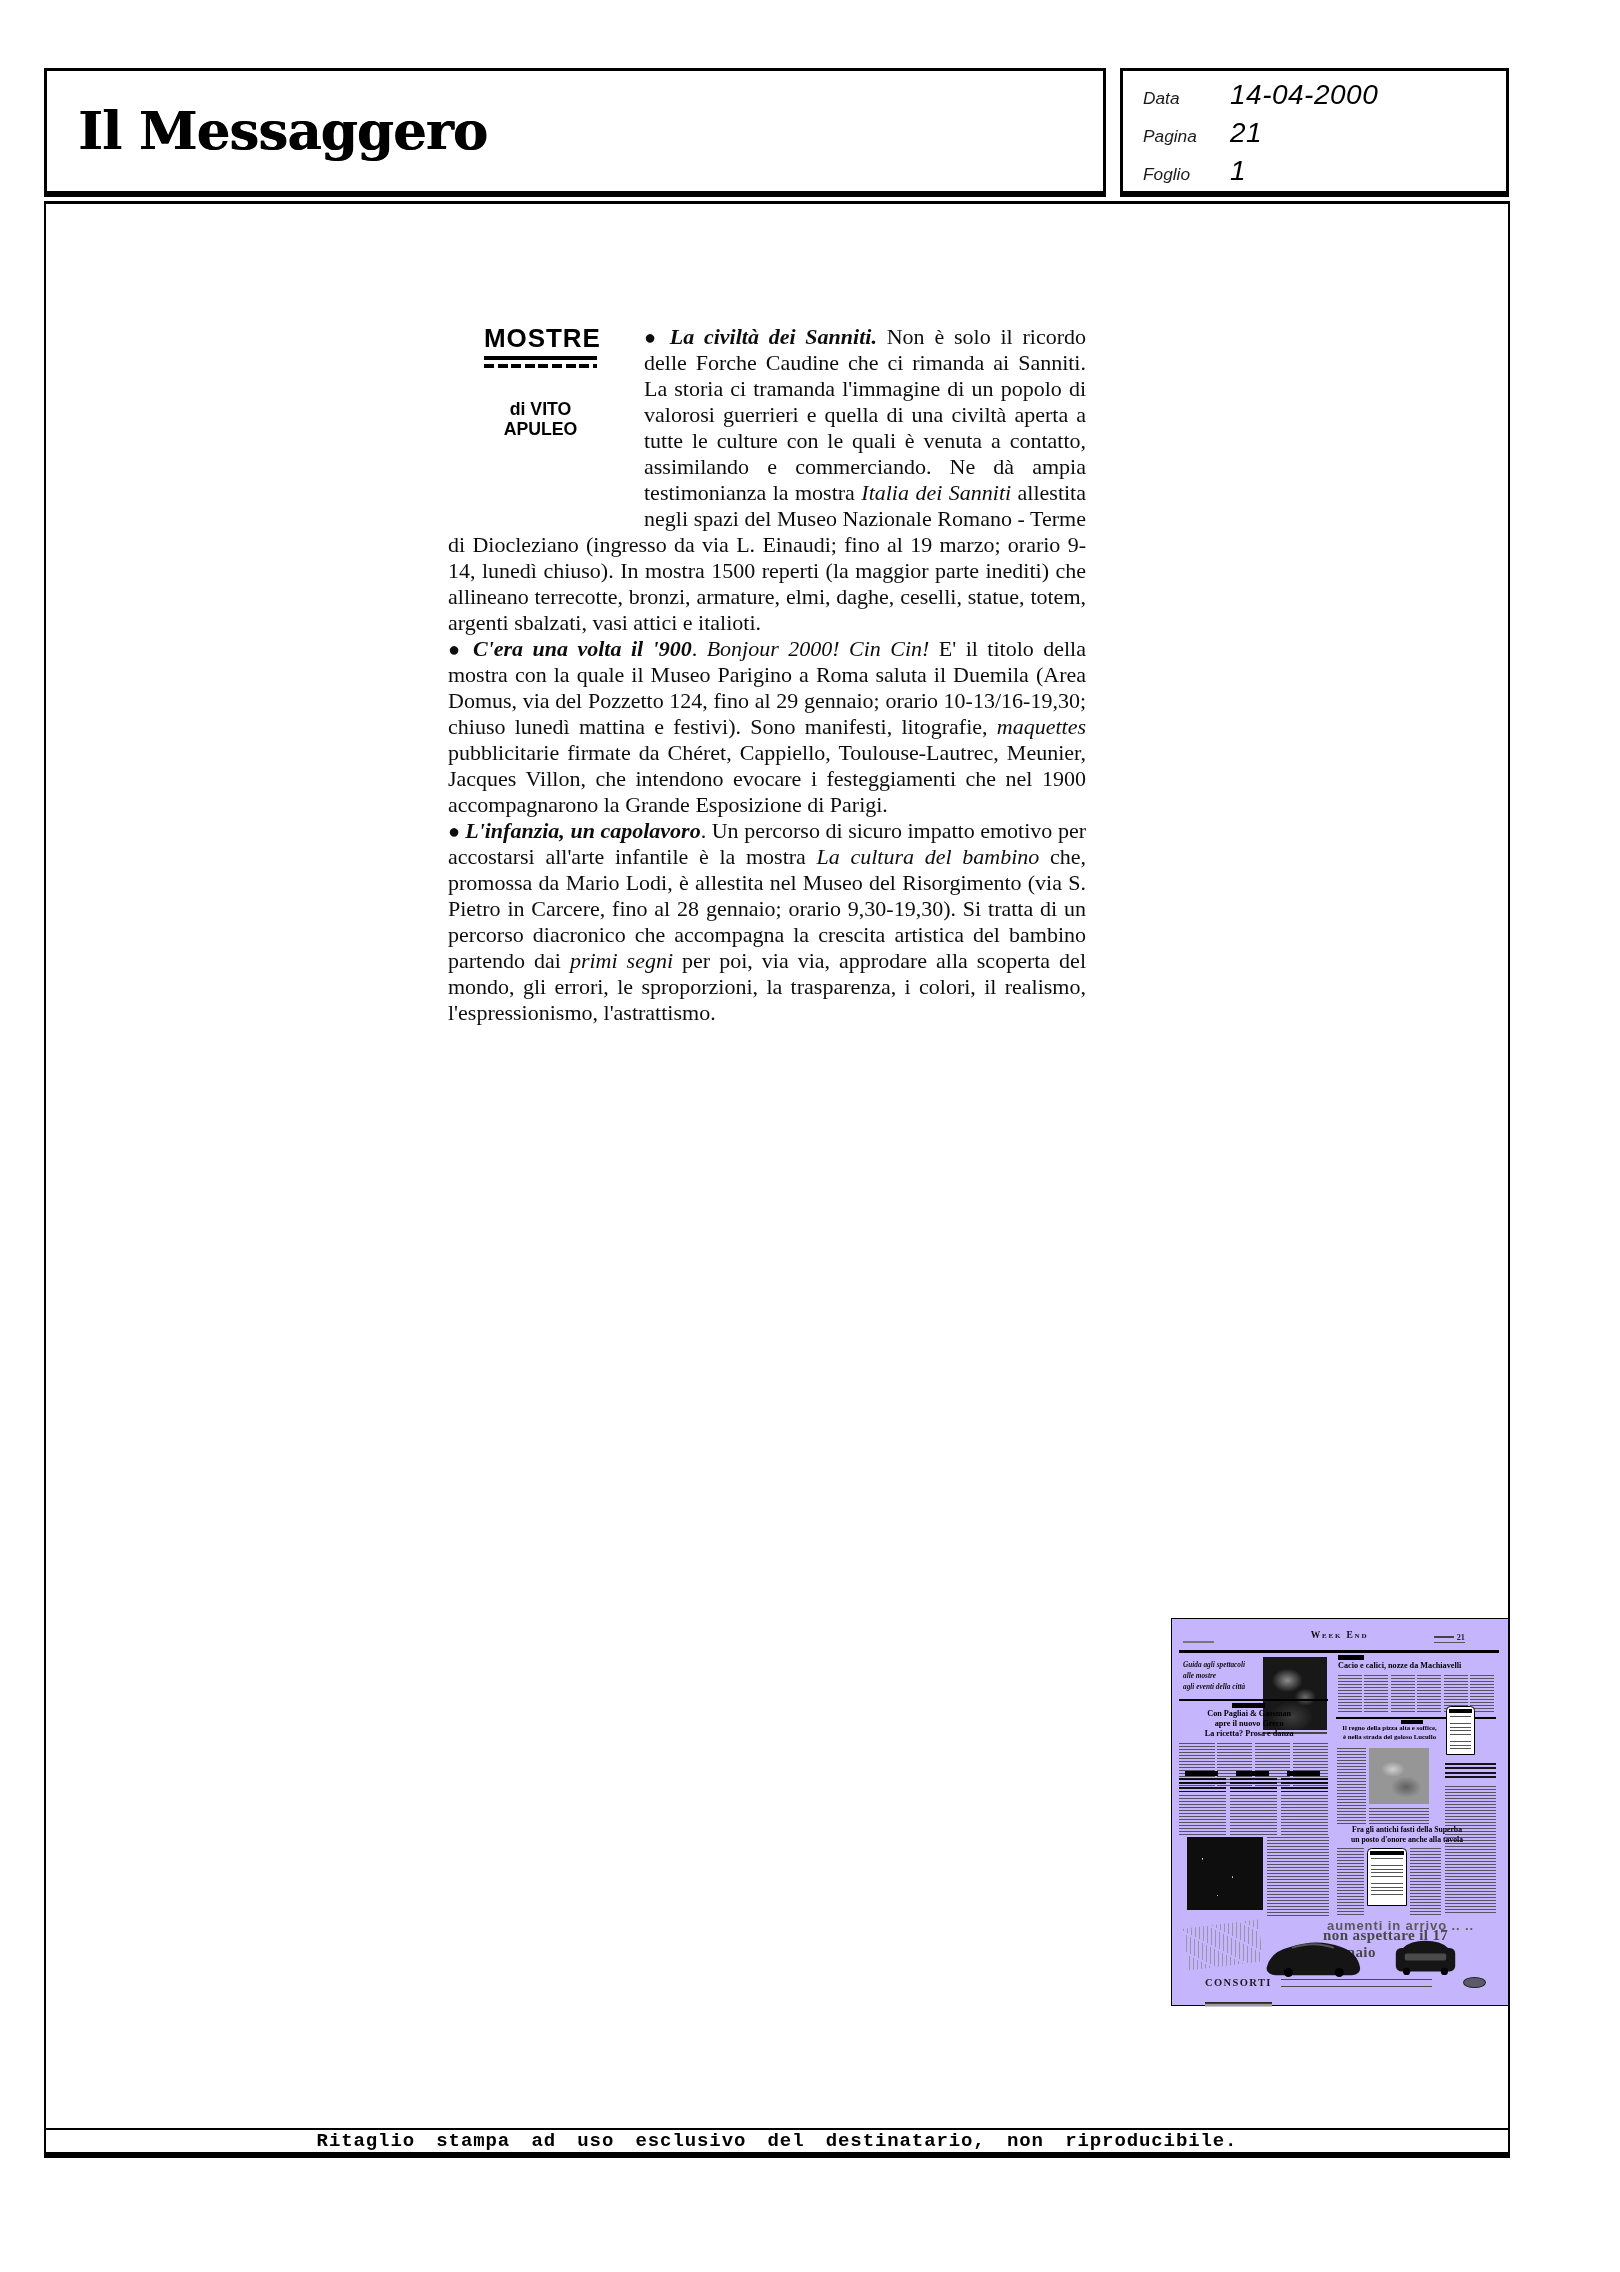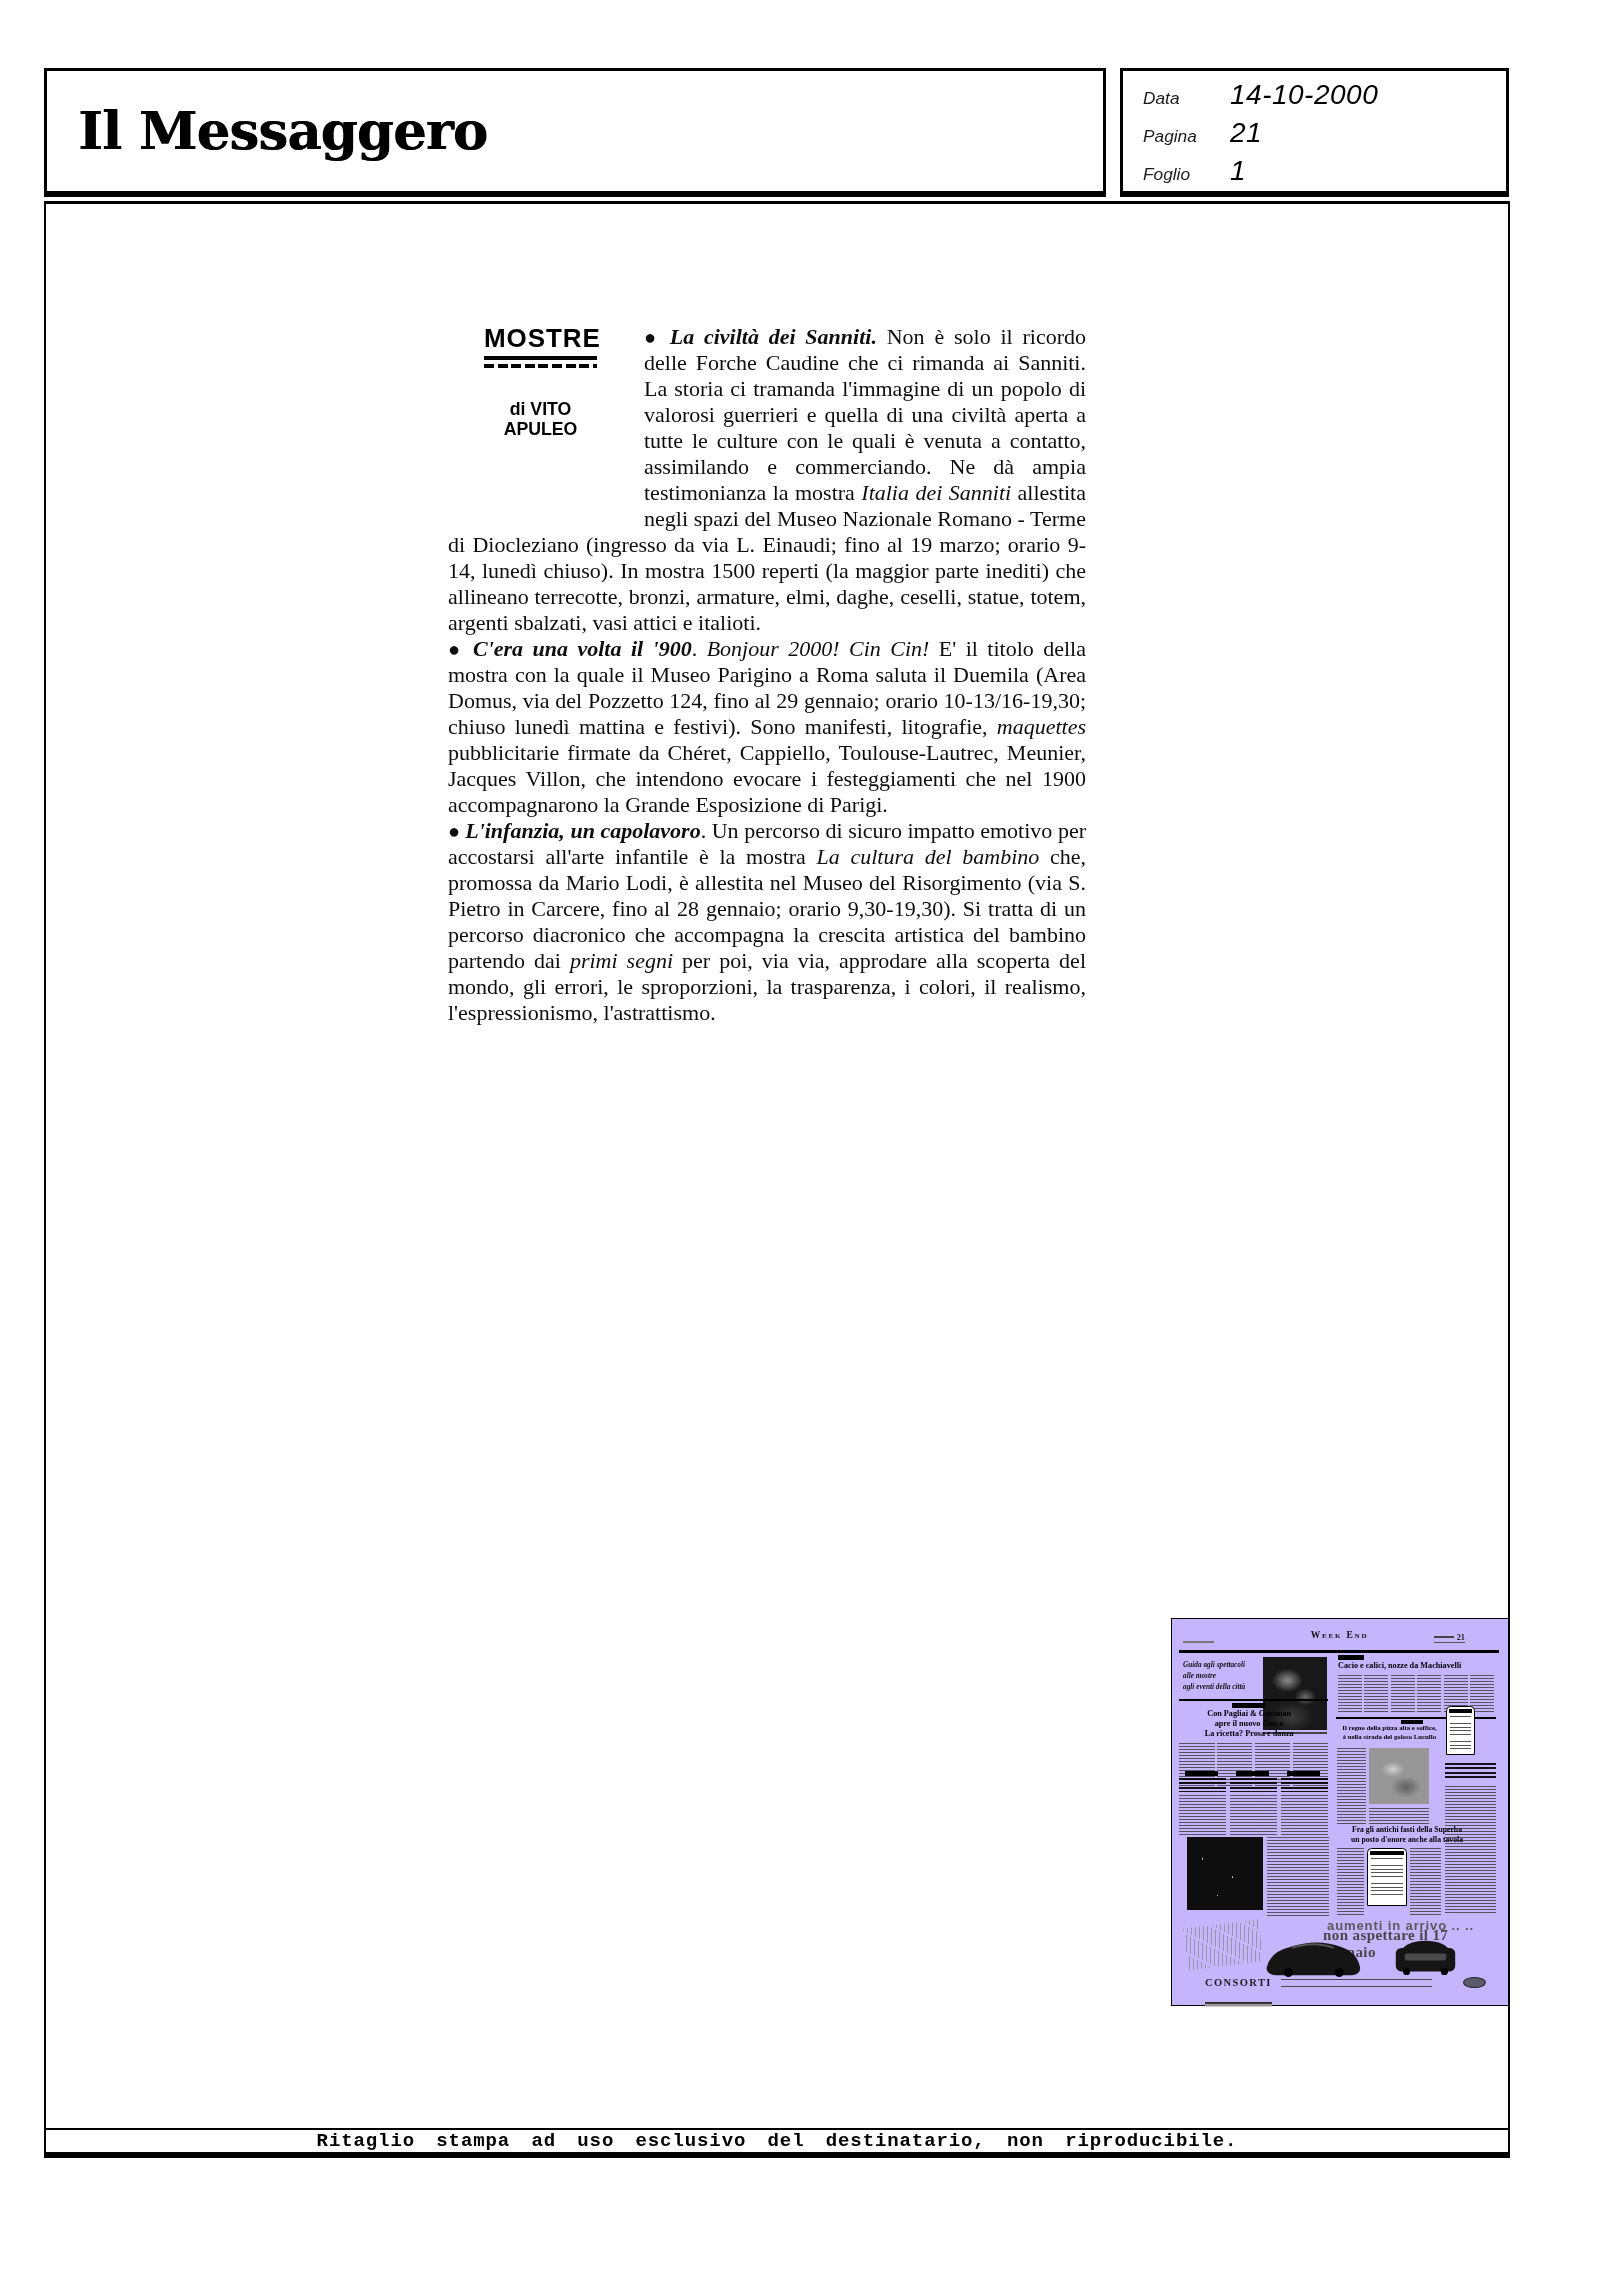--- a/index.html
+++ b/index.html
@@ -114,21 +114,21 @@
 
 <div class="page">
 
   <div class="abs logo-box">
     <div class="masthead">Il Messaggero</div>
   </div>
 
   <div class="abs meta-box">
     <div class="meta-row">
       <span class="meta-label">Data</span>
-      <span class="meta-value">14-10-2000</span>
+      <span class="meta-value">14-04-2000</span>
     </div>
     <div class="meta-row">
       <span class="meta-label">Pagina</span>
       <span class="meta-value">21</span>
     </div>
     <div class="meta-row">
       <span class="meta-label">Foglio</span>
       <span class="meta-value">1</span>
     </div>
   </div>

